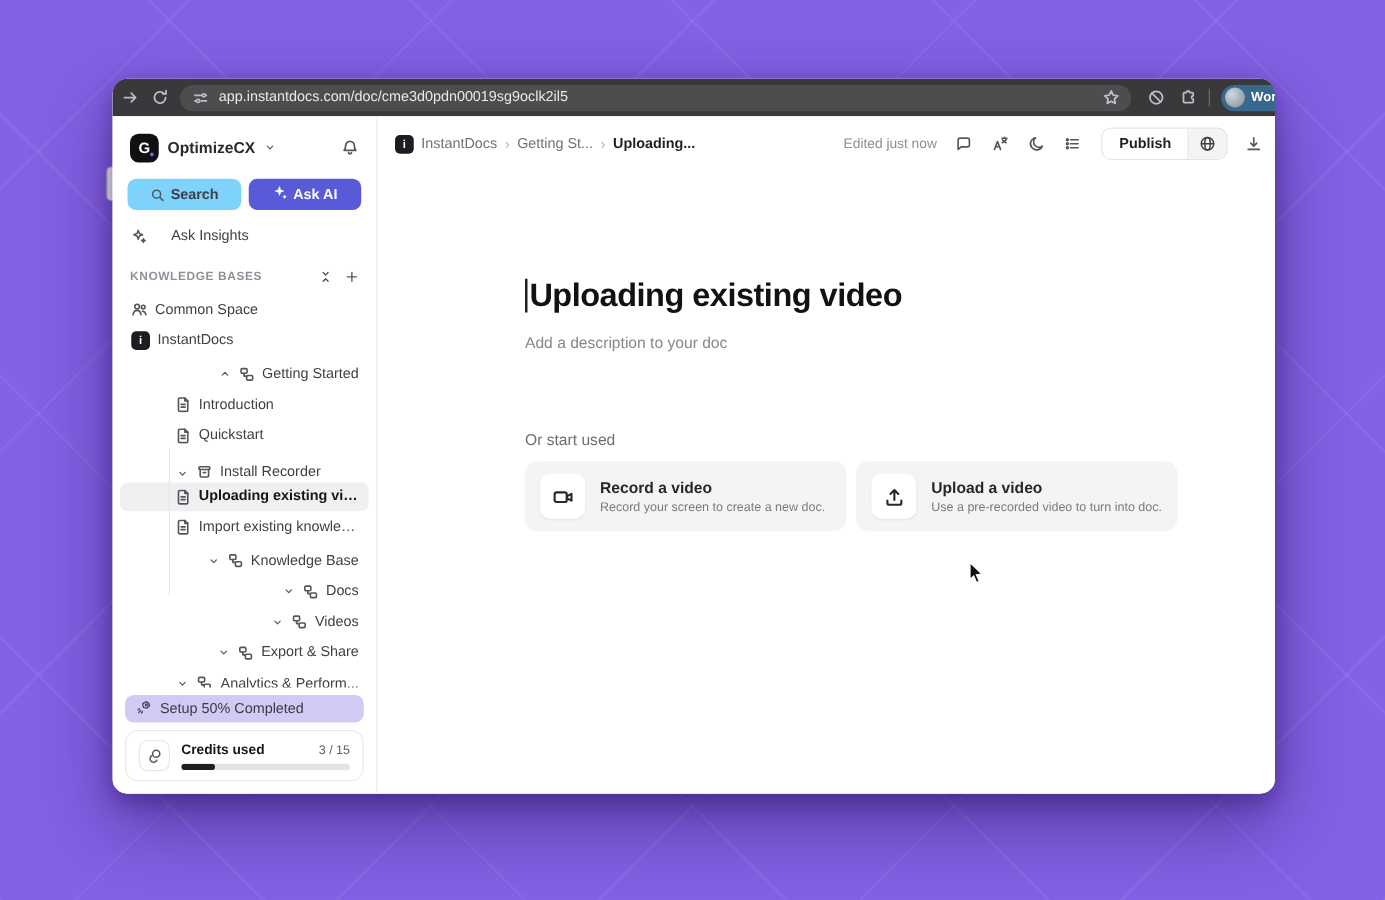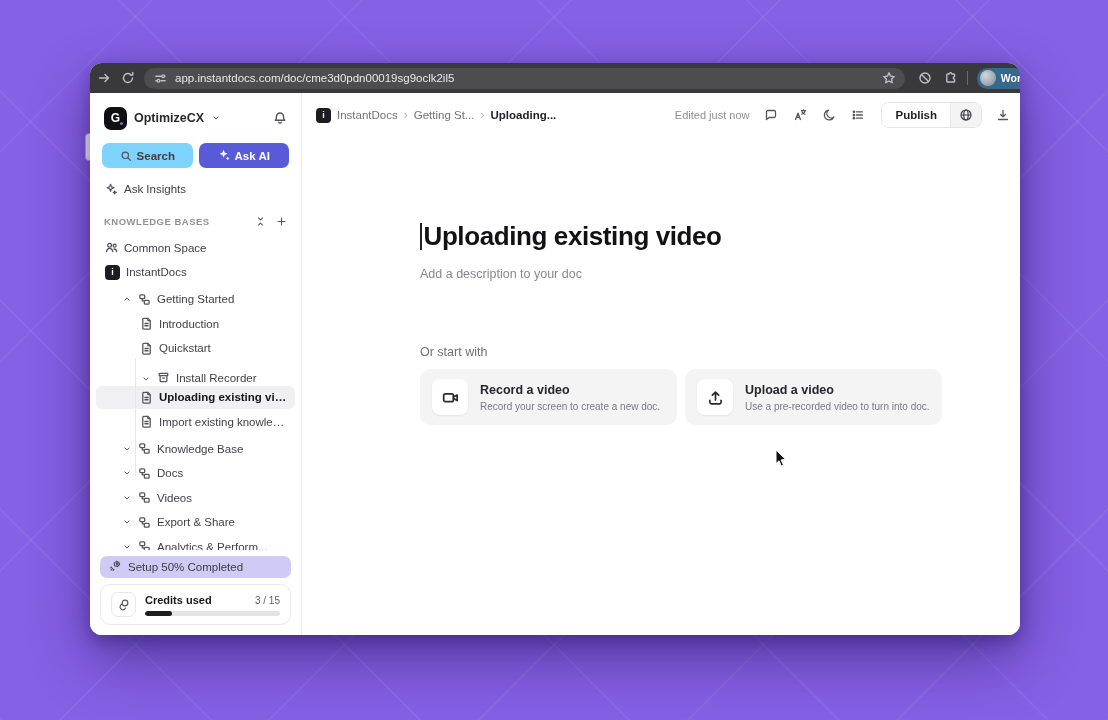--- a/index.html
+++ b/index.html
@@ -50,30 +50,30 @@
   .ws-logo i{position:absolute; right:4px; bottom:5px; width:3px; height:3px; border-radius:50%; background:#7b61e8;}
   .ws-name{font-size:12.5px; font-weight:bold; color:#2a2a2e;}
   .sic svg{stroke:#55555c; fill:none; stroke-width:1.4; stroke-linecap:round; stroke-linejoin:round; display:block;}
   .ws-bell{margin-left:auto;}
   .btn-row{display:flex; gap:6px; margin:12px 12px 0; height:25px;}
   .search-btn{flex:1; background:#7dd3fc; border-radius:7px; display:flex; align-items:center;
     justify-content:center; gap:5px; font-size:11.5px; font-weight:bold; color:#3f3f46; cursor:pointer;}
   .askai-btn{flex:1; background:#585ad8; border-radius:7px; display:flex; align-items:center;
     justify-content:center; gap:5px; font-size:11.5px; font-weight:bold; color:#fff; cursor:pointer;}
   .askai-btn svg{stroke:#fff; fill:#fff; stroke-width:.5;}
-  .insights-row{display:flex; align-items:center; gap:7px; margin:15px 15px 0; font-size:11.5px; color:#3f3f46;}
+  .insights-row{display:flex; align-items:center; gap:20px; margin:15px 15px 0; font-size:11.5px; color:#3f3f46;}
   .kb-head{display:flex; align-items:center; margin:21px 14px 0;}
   .kb-label{font-size:9.5px; letter-spacing:.5px; color:#90909a; font-weight:bold;}
   .kb-head .sp{margin-left:auto; display:flex; gap:10px;}
   .side-list{margin-top:9px; flex:1; min-height:0; overflow:hidden; position:relative;}
   .row{height:23px; margin:0 6px 1.5px; padding:0 8px; border-radius:6px; display:flex;
     align-items:center; gap:6px; font-size:11.5px; color:#3f3f46; cursor:pointer; white-space:nowrap;}
   .row .lbl{overflow:hidden; text-overflow:ellipsis;}
   .row.sel{background:#f0f0f2; color:#141417; font-weight:bold;}
-  .ind0{padding-left:9px;} .ind1{padding-left:26px;} .ind2{padding-left:44px;} .ind3{padding-left:45px;align-items:flex-end;}
+  .ind0{padding-left:9px;} .ind1{padding-left:26px;justify-content:flex-end;} .ind2{padding-left:44px;} .ind3{padding-left:45px;align-items:flex-end;}
   .gap-top{margin-top:4px;}
   .mini-logo{width:15px; height:15px; background:#1c1c22; border-radius:4px; color:#fff;
     font-size:9px; font-weight:bold; display:flex; align-items:center; justify-content:center; flex:0 0 auto;}
   .tree-guide{position:absolute; left:45px; top:122px; width:1px; height:118px; background:#e7e7ea;}
   .side-bottom{padding:6px 10px 10px;}
   .setup-btn{height:22px; background:#cfcbf4; border-radius:7px; display:flex; align-items:center;
     gap:7px; padding:0 9px; font-size:11.5px; color:#3b3b45; cursor:pointer;}
   .setup-btn svg{stroke:#4c4a5e; fill:none; stroke-width:1.3; stroke-linecap:round; stroke-linejoin:round;}
   .credits-card{margin-top:6px; border:1px solid #e9e9eb; border-radius:10px; padding:7px 10px;
     display:flex; gap:9px; align-items:center; background:#fff;}
@@ -522,21 +522,21 @@
           </div>
         </div>
 
         <div class="doc">
           <div class="title-line">
             <span class="caret"></span>
             <h1 class="doc-title">Uploading existing video</h1>
           </div>
           <div class="doc-desc">Add a description to your doc</div>
 
-          <div class="orstart">Or start with</div>
+          <div class="orstart">Or start used</div>
           <div class="cards">
             <div class="card">
               <div class="card-icon">
                 <svg width="17" height="17" viewBox="0 0 14 14">
                     <rect x="1.4" y="4" width="8" height="6.4" rx="1.4"></rect>
                     <path d="M9.4 7.9l3.1 1.6V5l-3.1 1.6"></path>
                   </svg>
               </div>
               <div>
                 <div class="card-title">Record a video</div>

